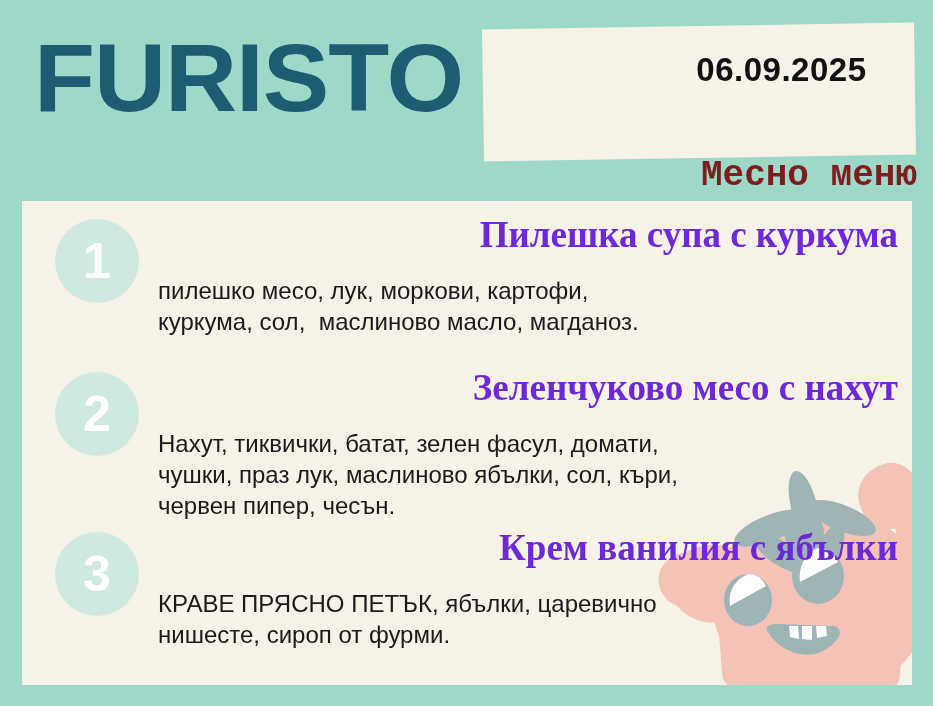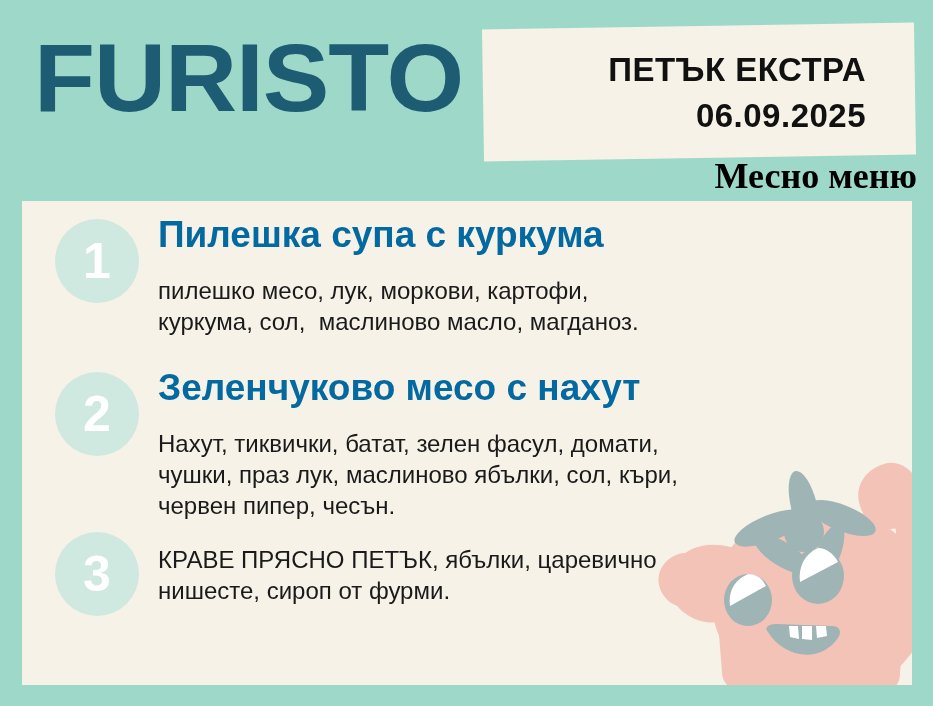--- a/index.html
+++ b/index.html
@@ -51,25 +51,25 @@
     font-size:33px;
     line-height:46px;
     letter-spacing:0.5px;
     color:#111111;
     white-space:nowrap;
   }
 
   #meat-menu {
     position:absolute;
     right:18px; top:156px;
-    font-family:Liberation Serif, serif;
+    font-family:Liberation Mono, monospace;
     font-weight:bold;
     font-size:36px;
     line-height:40px;
-    color:#000000;
+    color:#7f1d1d;
     white-space:nowrap;
   }
 
   
   #card {
     position:absolute;
     left:22px; top:201px;
     width:890px; height:484px;
     background:#f6f2e7;
     overflow:hidden;
@@ -99,27 +99,28 @@
     font-family:"Liberation Sans Narrow","Liberation Sans", sans-serif;
     font-weight:bold;
     font-size:50px;
     line-height:84px;
     text-align:center;
   }
 
   .item-body { position:absolute; left:136px; top:0; width:740px; }
 
   .item-title {
-    font-family:Liberation Sans, sans-serif;
+    font-family:Liberation Serif, serif;
     font-weight:bold;
     font-size:37px;
     line-height:44px;
-    color:#0369a1;
+    color:#6d28d9;
     letter-spacing:0px;
     white-space:nowrap;
+    text-align:right;
   }
   .item-desc {
     margin-top:18px;
     font-family:"Liberation Sans Narrow","Liberation Sans", sans-serif;
     font-weight:normal;
     font-size:24px;
     line-height:31px;
     color:#1a1a1a;
     white-space:pre-wrap;
   }
@@ -128,21 +129,20 @@
 <body>
 
 <div id="poster">
 
   <div id="header">
 
     <div id="logo">FURISTO</div>
 
     <div id="date-box">
       <div id="date-lines">
-        <div class="date-line">ПЕТЪК ЕКСТРА</div>
         <div class="date-line">06.09.2025</div>
       </div>
     </div>
 
     <div id="meat-menu">Месно меню</div>
   </div>
 
   <div id="card">
 
     <svg id="mascot" viewBox="0 0 320 260">
@@ -203,19 +203,20 @@
         <div class="item-title">Зеленчуково месо с нахут</div>
         <div class="item-desc">Нахут, тиквички, батат, зелен фасул, домати,
 чушки, праз лук, маслиново ябълки, сол, къри,
 червен пипер, чесън.</div>
       </div>
     </div>
 
     <div class="item" id="item-2">
       <div class="badge">3</div>
       <div class="item-body">
+        <div class="item-title">Крем ванилия с ябълки</div>
         <div class="item-desc">КРАВЕ ПРЯСНО ПЕТЪК, ябълки, царевично
 нишесте, сироп от фурми.</div>
       </div>
     </div>
 
   </div>
 </div>
 
 </body></html>

